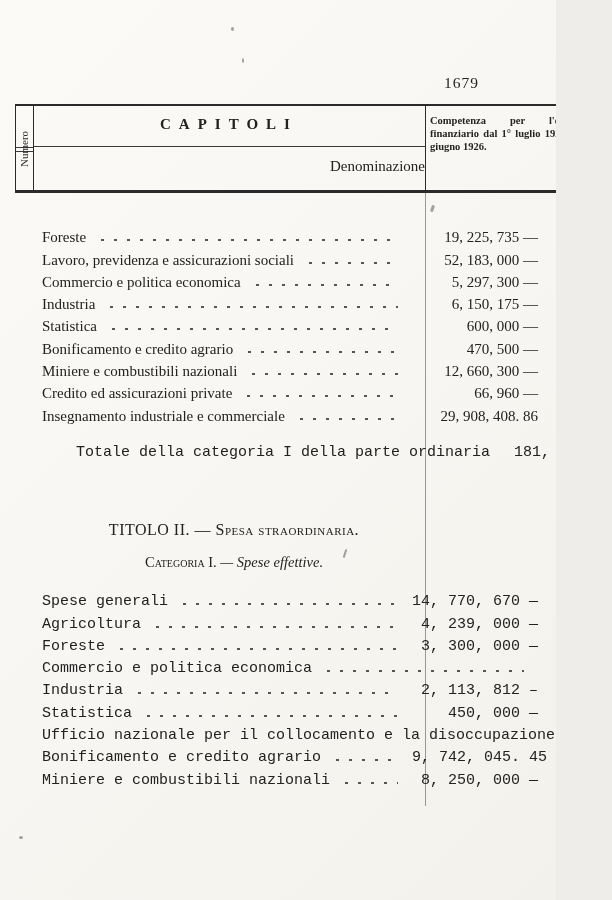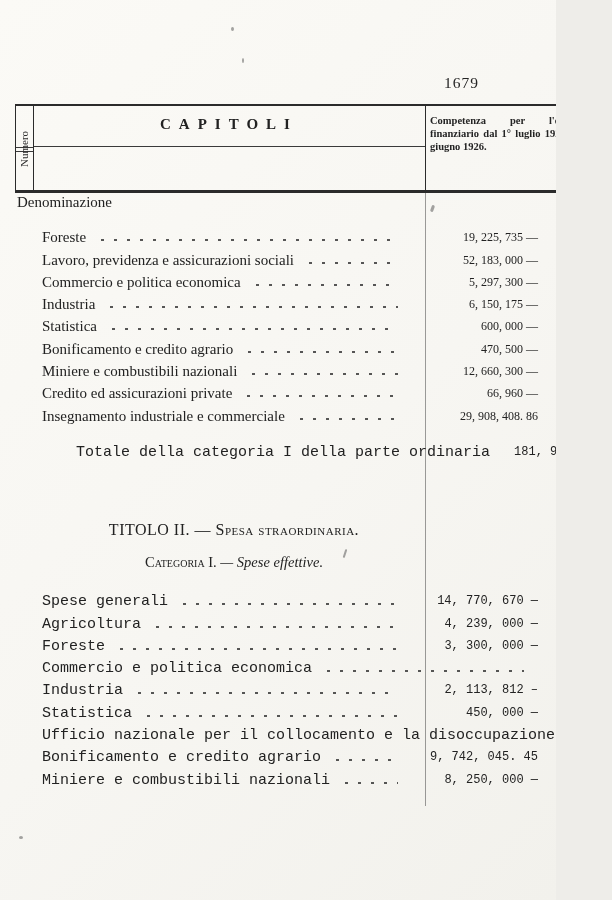--- a/index.html
+++ b/index.html
@@ -29,39 +29,39 @@
 
   .page-number {
     position: absolute; left: 444px; top: 74px;
     font-size: 15.5px; letter-spacing: 1px; color: #242424;
   }
   .capitoli {
     position: absolute; left: 33px; top: 116px; width: 392px;
     text-align: center; font-size: 15px; font-weight: bold; letter-spacing: 8px;
   }
   .denominazione {
-    position: absolute; left: 17px; top: 158px; width: 392px;
-    text-align: left; font-size: 15px; margin-top: 36px;
+    position: absolute; left: 33px; top: 158px; width: 392px;
+    text-align: right; font-size: 15px;
   }
   .numero-label {
     position: absolute; left: 14px; top: 108px; width: 19px; height: 82px;
     display: flex; align-items: center; justify-content: center;
     writing-mode: vertical-rl; transform: rotate(180deg);
     font-size: 11px; color: #2c2c2c;
   }
   .competenza {
     position: absolute; left: 430px; top: 115px; width: 163px;
     font-size: 10.5px; font-weight: bold; line-height: 12.8px;
     text-align: justify; color: #242424;
   }
 
   .content { position: absolute; left: 42px; top: 226px; width: 496px; }
   .row { display: flex; align-items: flex-end; height: 22.3px; }
   .row-label  { font-size: 15px; line-height: 21px; white-space: nowrap; flex-shrink: 0; }
-  .row-amount { width: 126px; text-align: right; font-size: 12px; line-height: 21px; white-space: nowrap; }
+  .row-amount { width: 126px; text-align: right; font-size: 15px; line-height: 21px; white-space: nowrap; }
   .row-amount.italic { font-style: italic; }
   .leader {
     flex: 1 1 auto; min-width: 0; height: 4px;
     margin: 0 14px 6px 10px;
     background-image: radial-gradient(circle, rgba(45,45,45,.8) 1.2px, transparent 1.5px);
     background-size: 13px 4px; background-repeat: repeat-x; background-position: 0 50%;
   }
   .total-row { margin-top: 14px; font-family: Liberation Mono, monospace; }
   .total-row .row-label { padding-left: 34px; }
 

